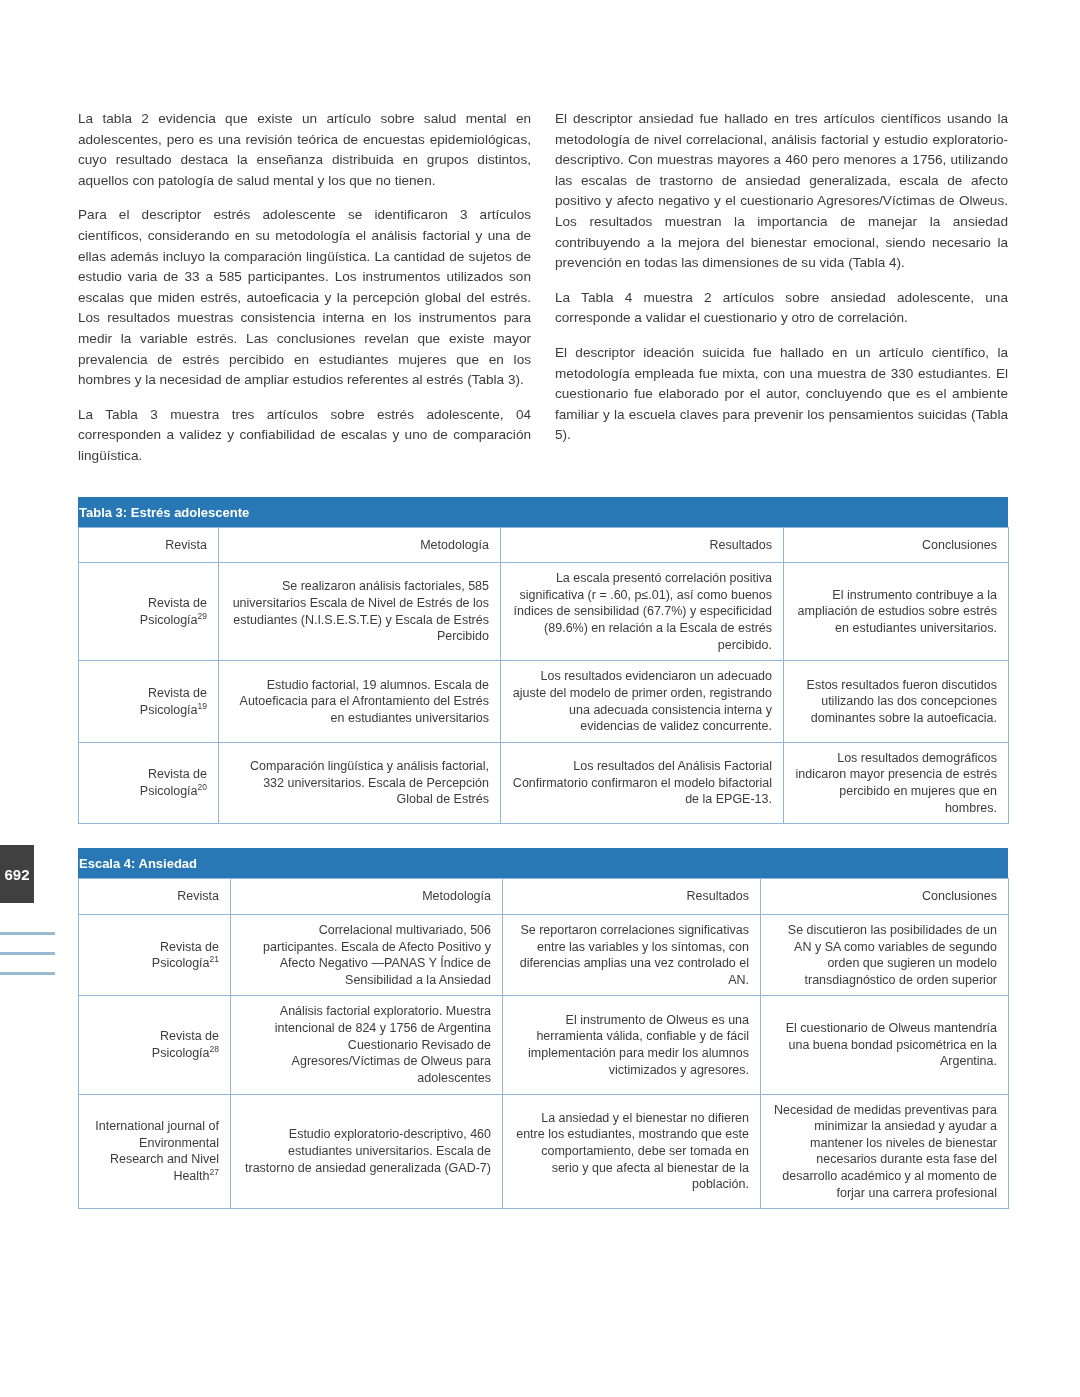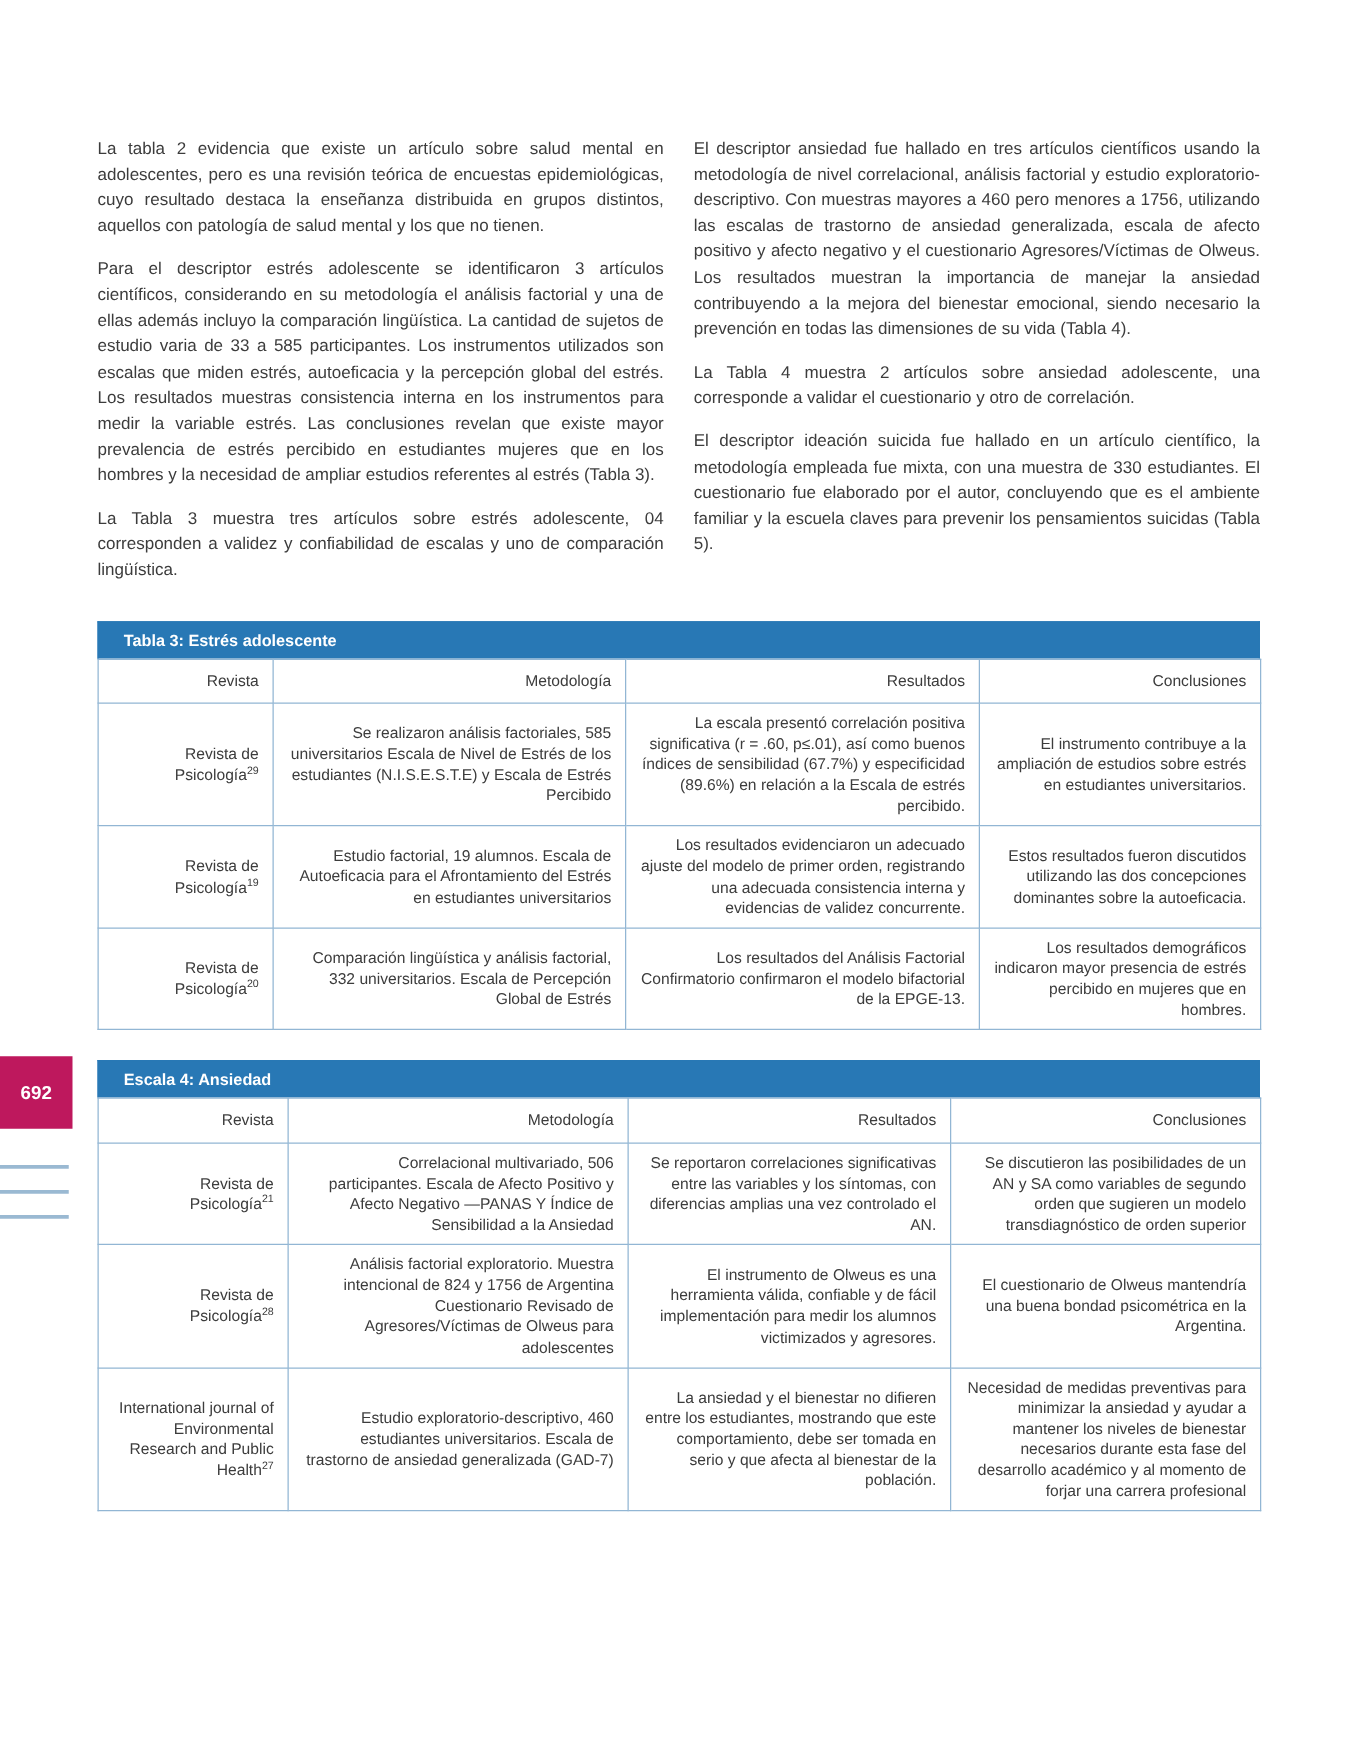--- a/index.html
+++ b/index.html
@@ -37,21 +37,21 @@
   .col p:last-child { margin-bottom: 0; }
 
   .table-section { margin-top: 30px; }
   .table-section + .table-section { margin-top: 24px; }
 
   .table-title {
     background: #2878b5;
     color: #ffffff;
     font-weight: bold;
     font-size: 13px;
-    padding: 7px 20px;
+    padding: 7px 0;
     border: 1px solid #2878b5;
     border-bottom: none;
   }
 
   table {
     width: 100%;
     border-collapse: collapse;
     table-layout: fixed;
     font-size: 12.5px;
     line-height: 1.33;
@@ -66,23 +66,23 @@
     word-wrap: break-word;
   }
   thead th { padding: 9px 11px; background: #ffffff; }
 
   sup { font-size: 8.5px; line-height: 0; }
 
   .page-badge {
     position: absolute;
     left: 0;
     top: 845px;
-    width: 58px;
+    width: 34px;
     height: 58px;
-    background: #be185d;
+    background: #404040;
     color: #ffffff;
     font-weight: bold;
     font-size: 15px;
     display: flex;
     align-items: center;
     justify-content: center;
   }
   .deco-lines {
     position: absolute;
     left: 0;
@@ -188,21 +188,21 @@
             <td>Se reportaron correlaciones significativas entre las variables y los síntomas, con diferencias amplias una vez controlado el AN.</td>
             <td>Se discutieron las posibilidades de un AN y SA como variables de segundo orden que sugieren un modelo transdiagnóstico de orden superior</td>
           </tr>
           <tr>
             <td><span>Revista de Psicología</span><sup>28</sup></td>
             <td>Análisis factorial exploratorio. Muestra intencional de 824 y 1756 de Argentina Cuestionario Revisado de Agresores/Víctimas de Olweus para adolescentes</td>
             <td>El instrumento de Olweus es una herramienta válida, confiable y de fácil implementación para medir los alumnos victimizados y agresores.</td>
             <td>El cuestionario de Olweus mantendría una buena bondad psicométrica en la Argentina.</td>
           </tr>
           <tr>
-            <td><span>International journal of Environmental Research and Public Health</span><sup>27</sup></td>
+            <td><span>International journal of Environmental Research and Nivel Health</span><sup>27</sup></td>
             <td>Estudio exploratorio-descriptivo, 460 estudiantes universitarios. Escala de trastorno de ansiedad generalizada (GAD-7)</td>
             <td>La ansiedad y el bienestar no difieren entre los estudiantes, mostrando que este comportamiento, debe ser tomada en serio y que afecta al bienestar de la población.</td>
             <td>Necesidad de medidas preventivas para minimizar la ansiedad y ayudar a mantener los niveles de bienestar necesarios durante esta fase del desarrollo académico y al momento de forjar una carrera profesional</td>
           </tr>
         </tbody>
       </table>
     </section>
 
   </main>
 </div>

